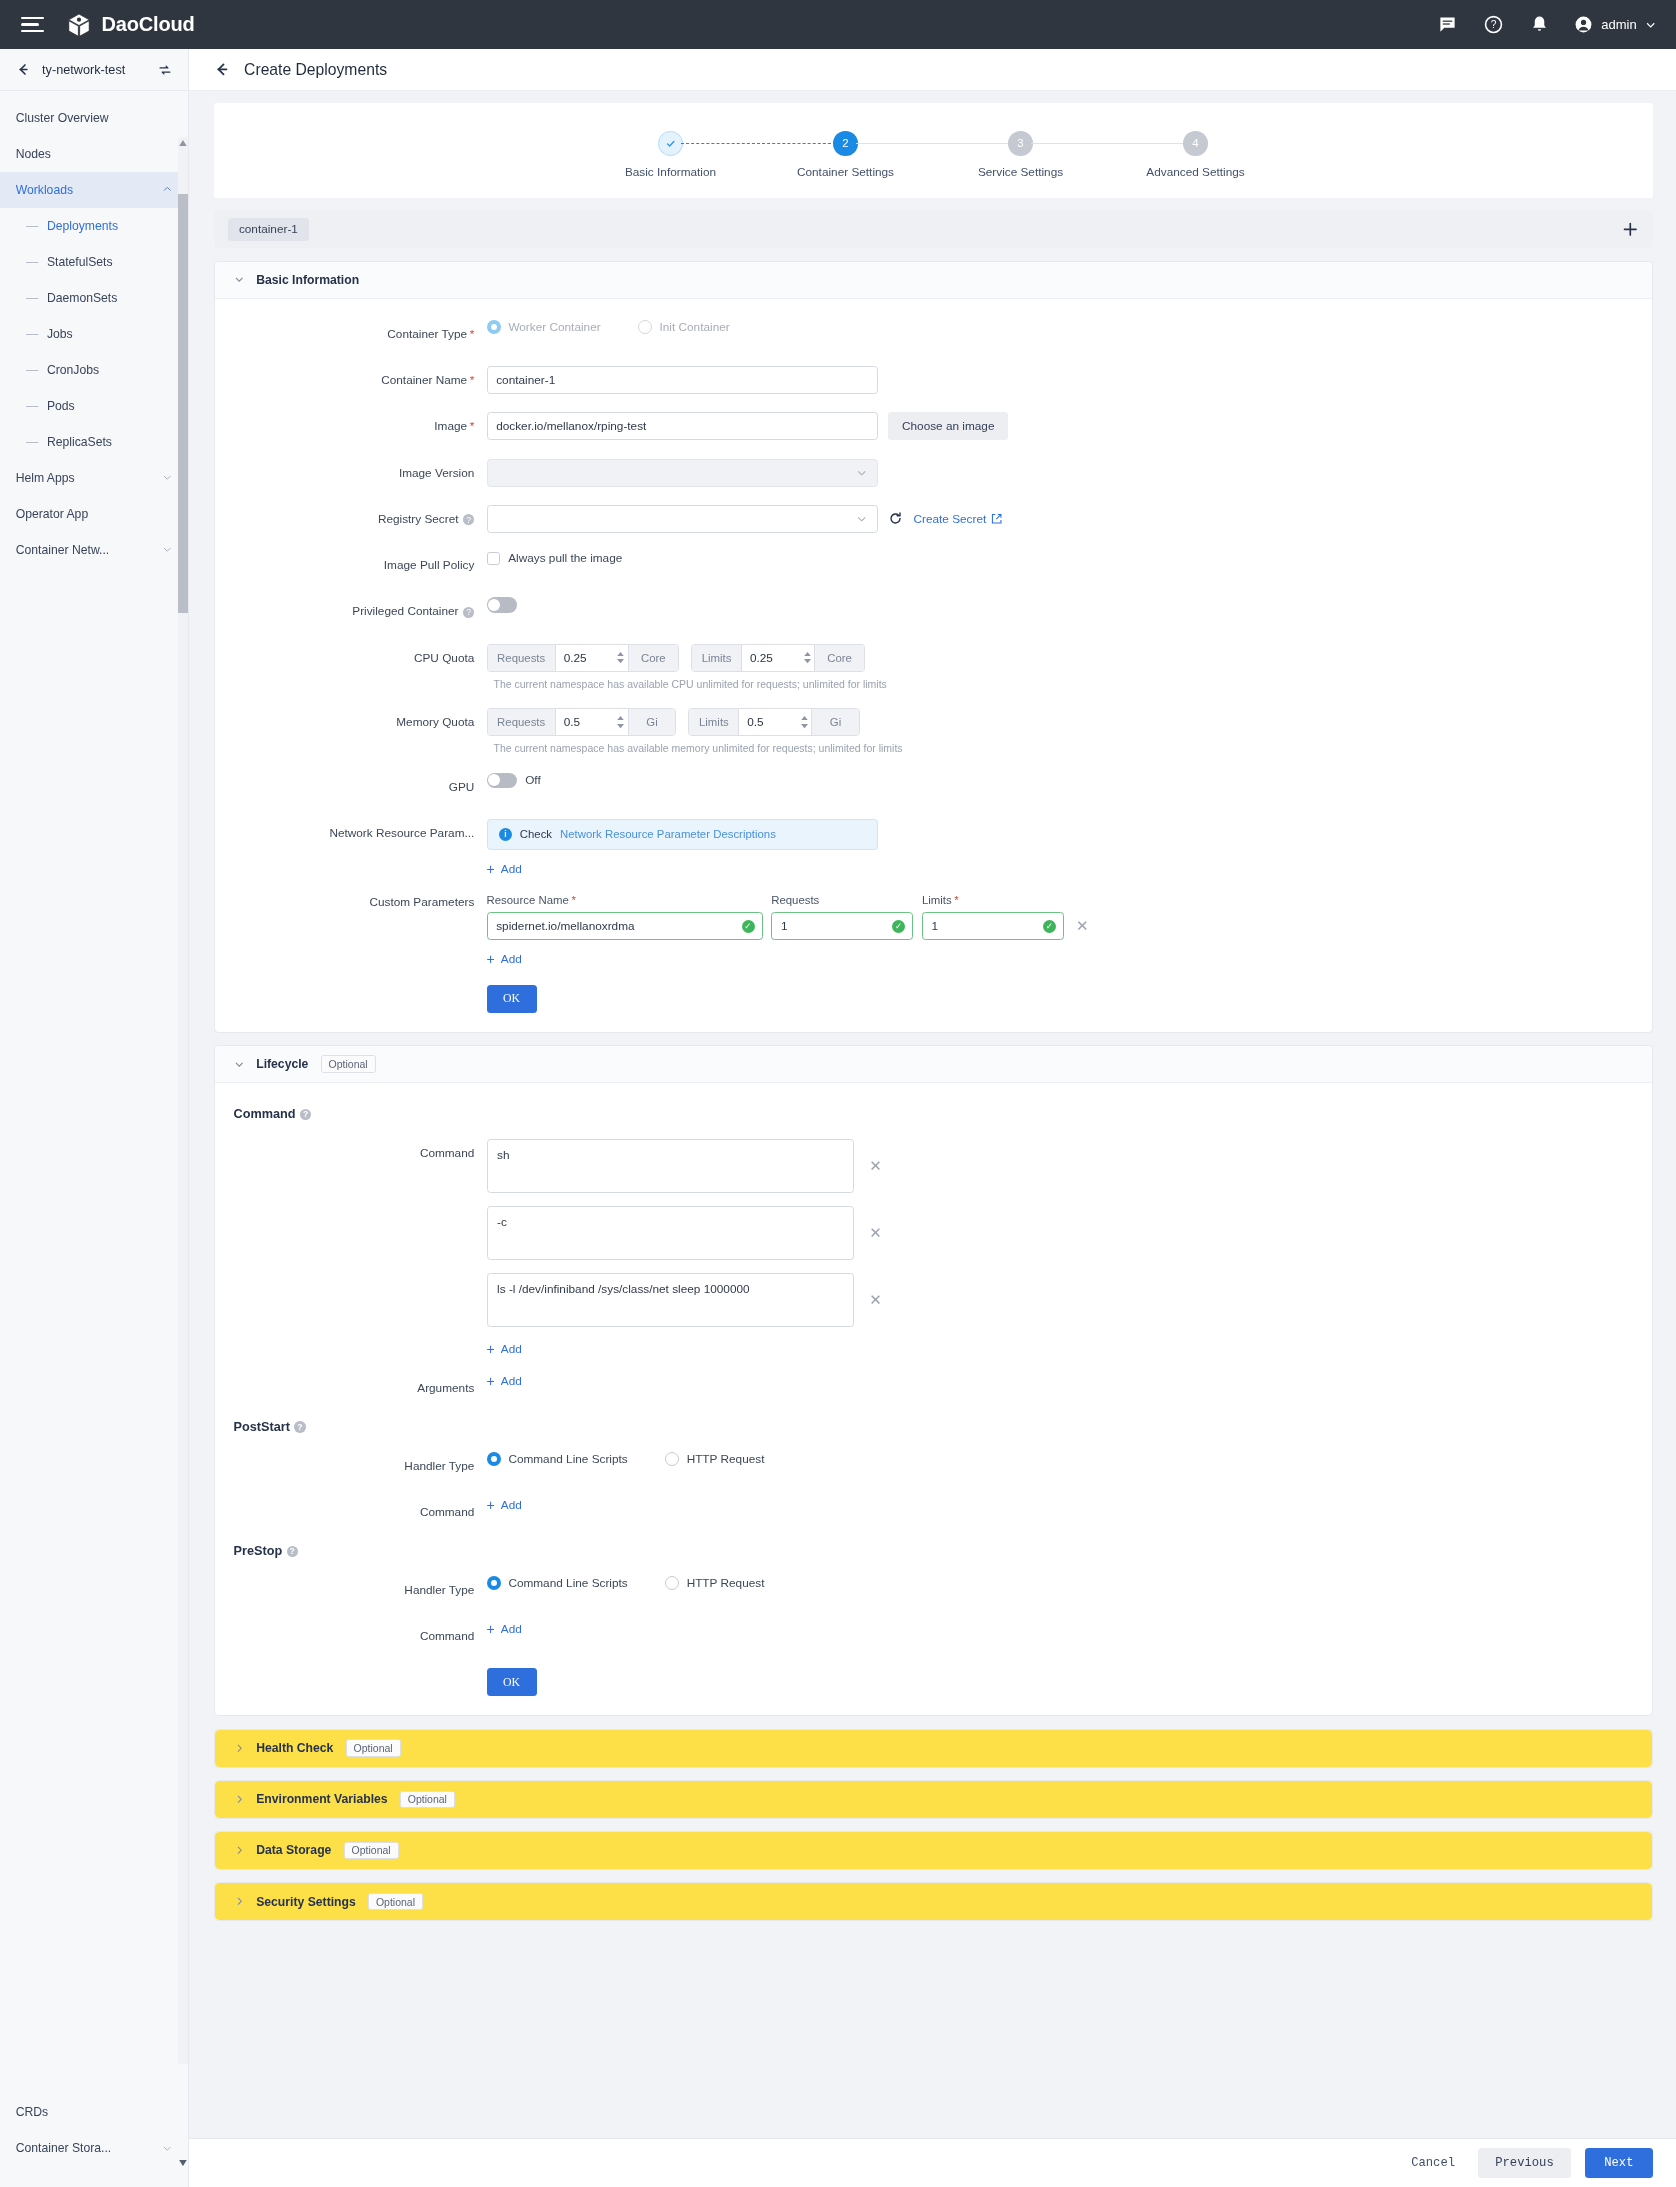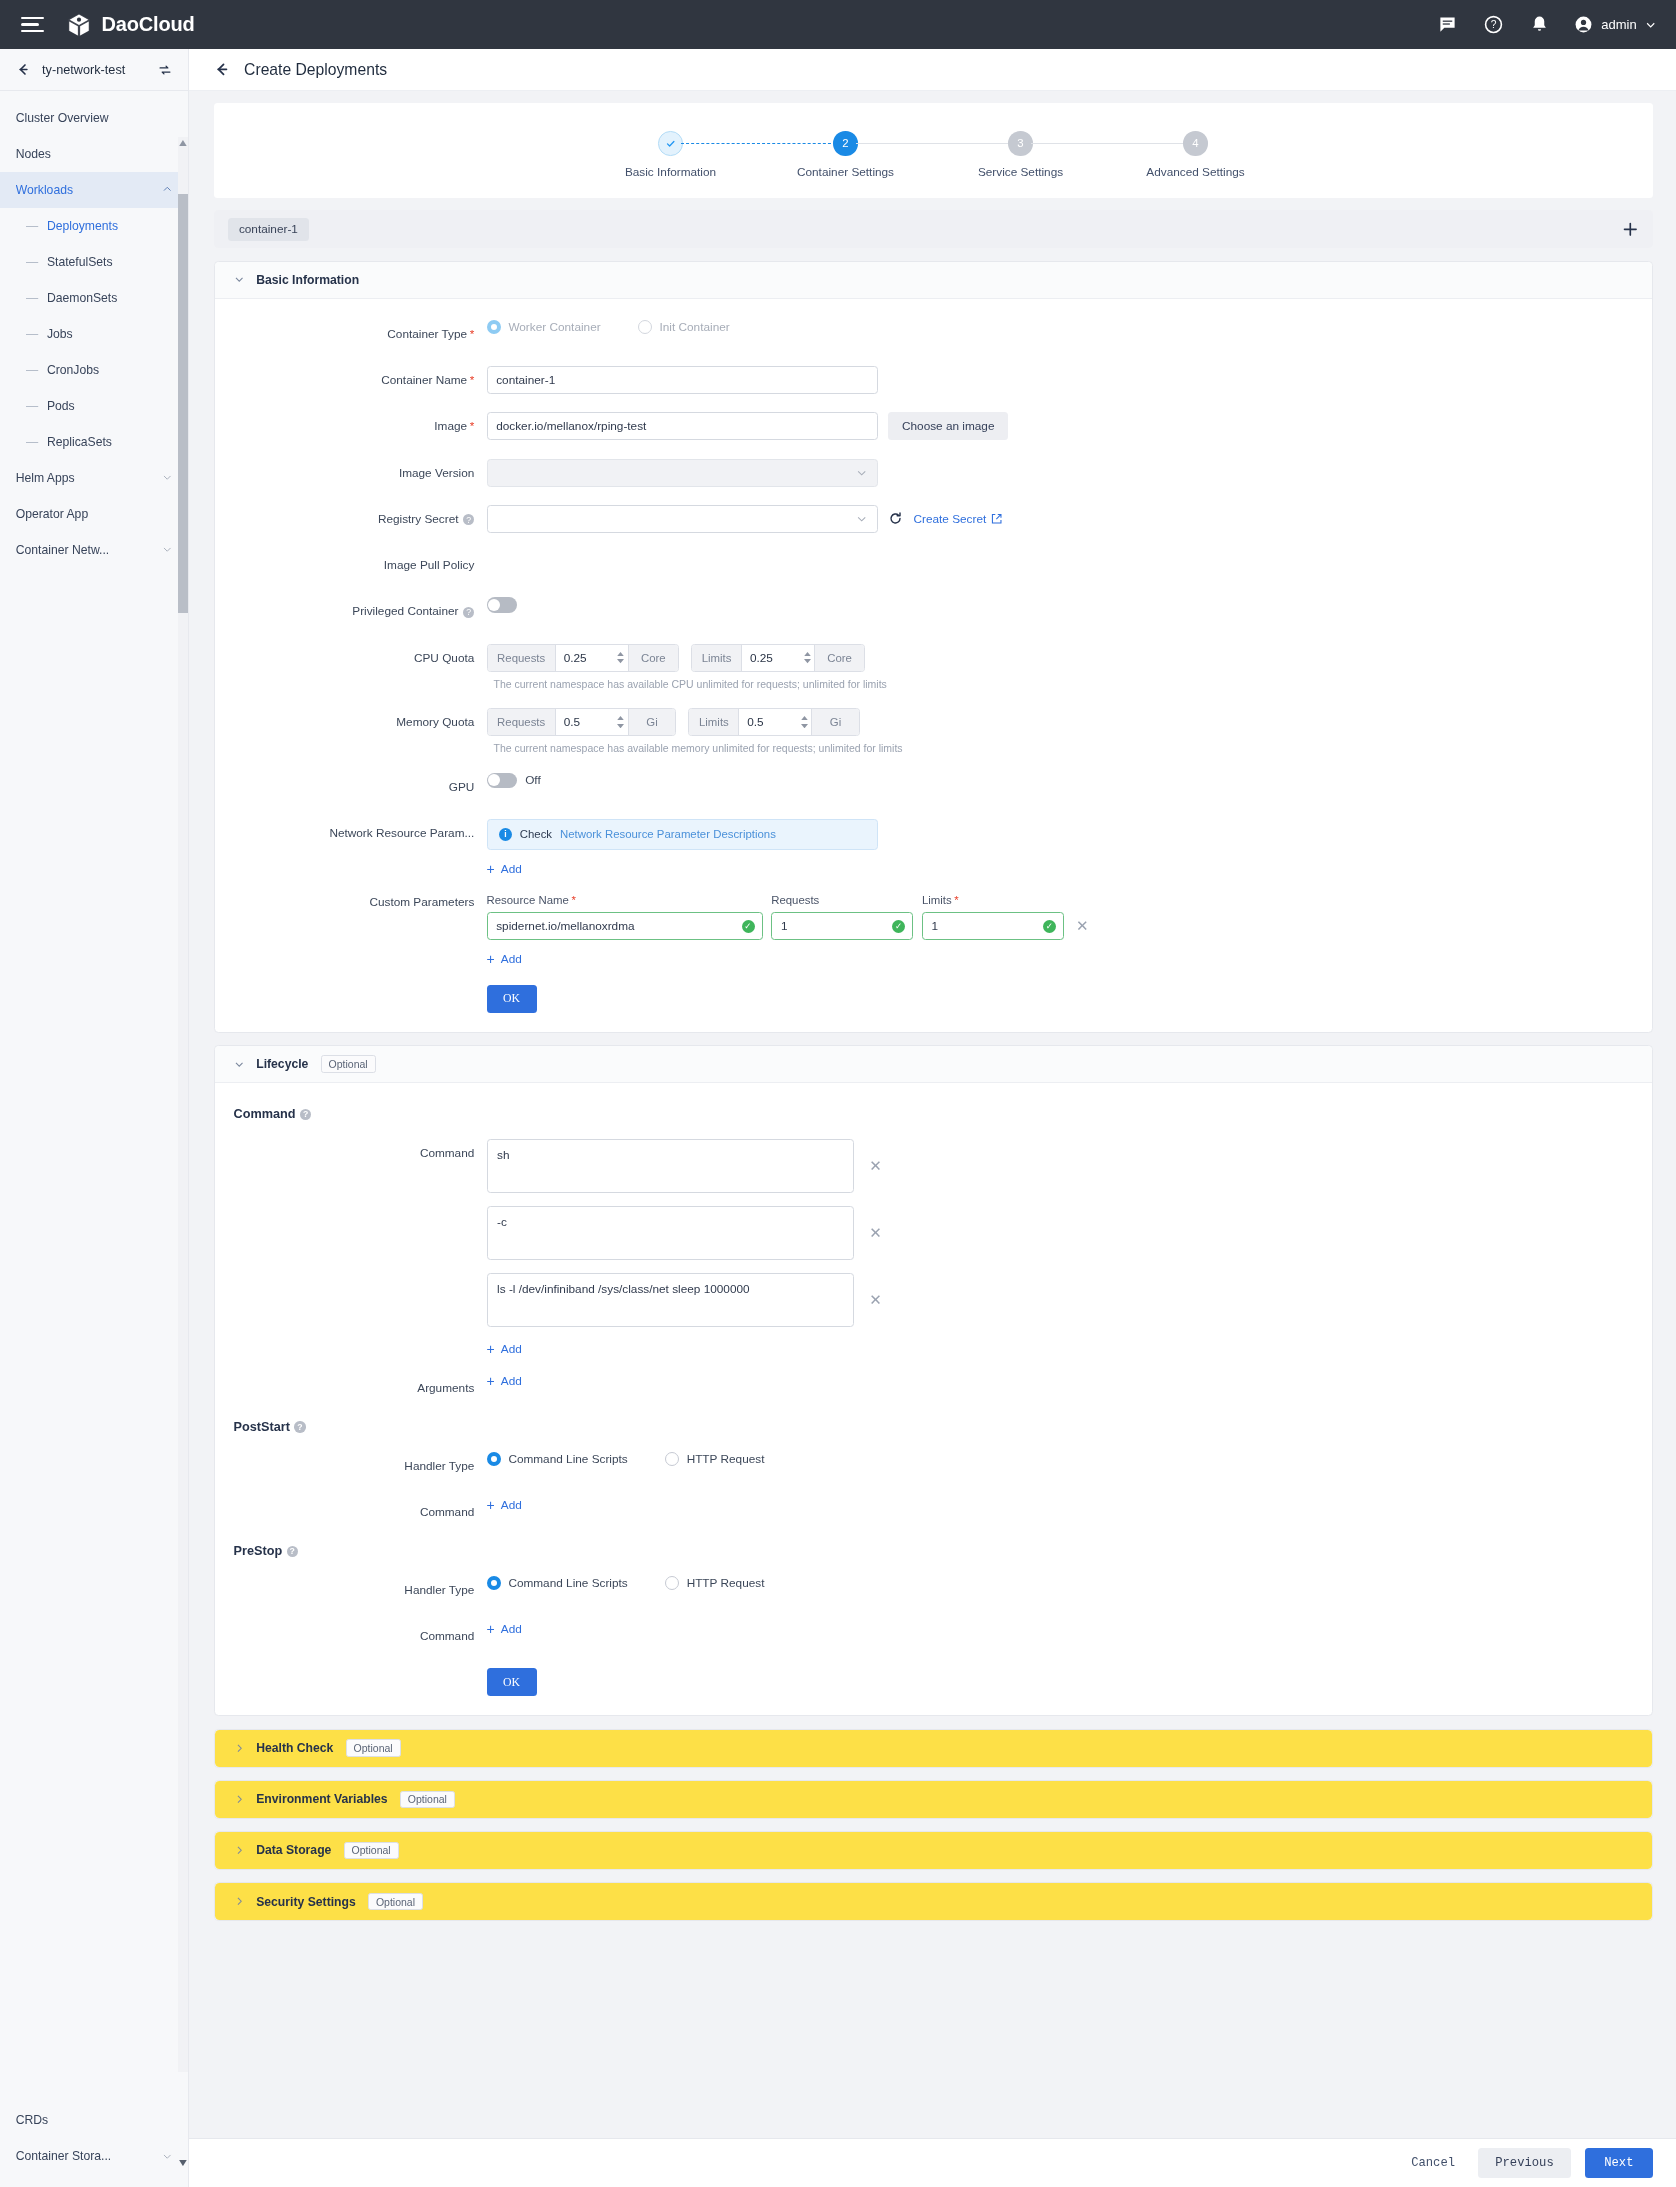--- a/index.html
+++ b/index.html
@@ -47,21 +47,21 @@
     height:36px; display:flex; align-items:center; padding:0 15.7px;
     font-size:12.2px; color:#38445a; cursor:pointer; position:relative;
   }
   .sb-item .lbl { flex:1; white-space:nowrap; overflow:hidden; text-overflow:ellipsis; }
   .sb-item.active { background:#e3eaf5; color:#2f6fdd; }
   .sb-item.active .lbl { color:#2f6fdd; }
   .sb-sub { height:36px; display:flex; align-items:center; padding:0 15.7px 0 26px; font-size:12.2px; color:#38445a; cursor:pointer; gap:8.7px;}
   .sb-sub .dash { color:#aeb6c4; font-size:12.2px; }
   .sb-sub.sel { color:#2f6fdd; }
   .chev { width:10.5px; height:10.5px; flex:0 0 10.5px; }
-  .sb-bottom { padding-bottom:13px; }
+  .sb-bottom { padding-bottom:21px; }
   .sb-track {
     position:absolute; right:0; top:45px; bottom:30px; width:10.5px; background:#f1f2f5;
   }
   .sb-thumb { position:absolute; right:0; top:54px; width:10.5px; height:419px; background:#b9bec7; }
   .sb-arrow-up, .sb-arrow-dn { position:absolute; right:0; width:10.5px; height:12.2px; display:flex; align-items:center; justify-content:center; }
   .sb-arrow-up { top:42px; background:#f1f2f5; }
   .sb-arrow-dn { bottom:17.5px; }
 
   
   .main { flex:1; display:flex; flex-direction:column; background:#fff; min-width:0; }
@@ -501,20 +501,26 @@
                 <svg width="11.4" height="11.4" viewBox="0 0 16 16">
                     <path d="M6 2H2v12h12v-4" fill="none" stroke="#2f6fdd" stroke-width="1.5"></path>
                     <path d="M9.5 2H14v4.5M14 2L7.5 8.5" fill="none" stroke="#2f6fdd" stroke-width="1.5"></path>
                   </svg>
               </span>
             </div>
           </div>
 
           <div class="frow">
             <div class="flabel"><span>Image Pull Policy</span></div>
+            <div class="fctrl">
+              <label class="cb-lbl">
+                <span class="cb"></span>
+                <span>Always pull the image</span>
+              </label>
+            </div>
           </div>
 
           <div class="frow">
             <div class="flabel"><span>Privileged Container</span><span class="help-i">?</span></div>
             <div class="fctrl">
               <div class="toggle"></div>
             </div>
           </div>
 
           <div class="frow">

